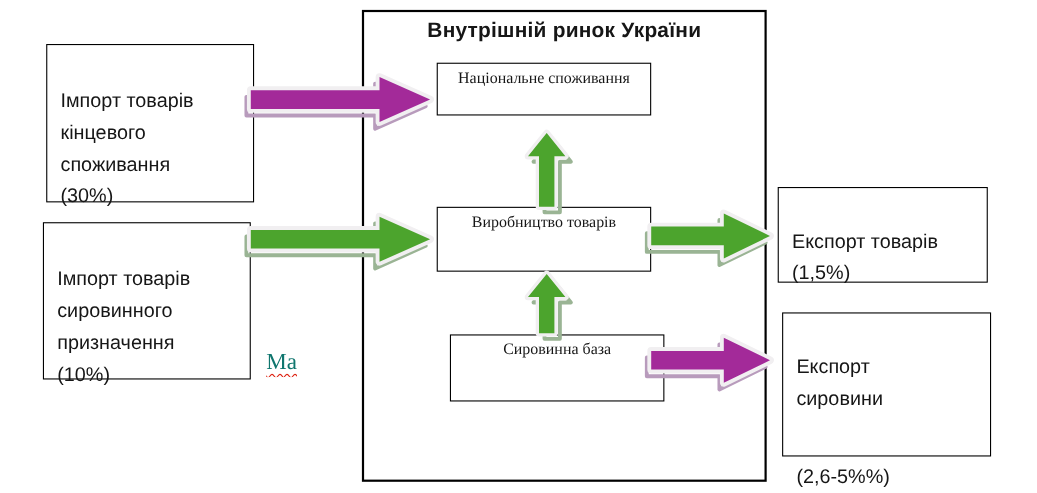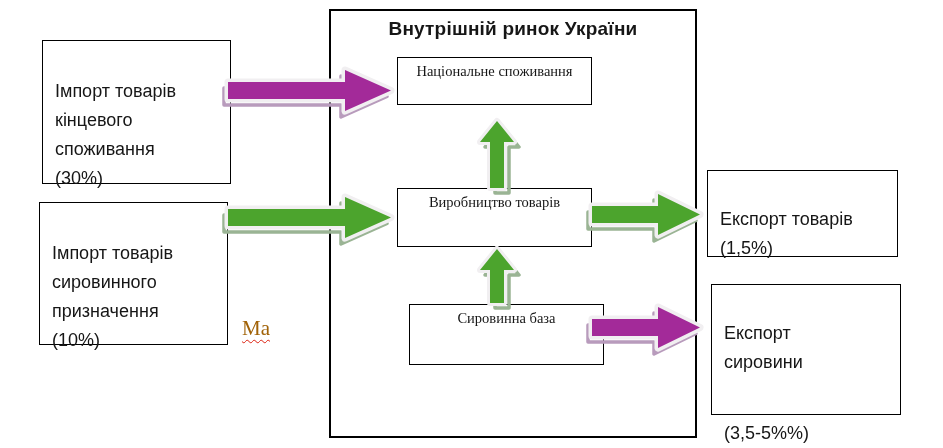--- a/index.html
+++ b/index.html
@@ -45,21 +45,21 @@
   .export-raw .pct { margin-top: 13px; }
   
   svg.arrow { position: absolute; overflow: visible; }
   svg.arrow .shadow { fill: none; stroke-width: 3.5; stroke-linejoin: round; }
   svg.arrow .main   { stroke: #f1eff1; stroke-width: 7; paint-order: stroke; stroke-linejoin: round; }
   svg.arrow .main-up{ stroke: #f1eff1; stroke-width: 6; paint-order: stroke; stroke-linejoin: round; }
   
   .note {
     position: absolute; left: 242px; top: 316px;
     font-family: "Liberation Serif", "DejaVu Serif", serif;
-    font-size: 21px; color: #a16207;
+    font-size: 21px; color: #0f766e;
     text-decoration-line: underline;
     text-decoration-style: wavy;
     text-decoration-color: #dd2211;
     text-decoration-thickness: 1px;
     text-underline-offset: 4px;
   }
 </style>
 </head>
 <body>
 
@@ -92,21 +92,21 @@
 (10%)</span>
   </div>
 
   <div class="box side export-goods">
     <span>Експорт товарів
 (1,5%)</span>
   </div>
   <div class="box side export-raw">
     <div>Експорт
 сировини</div>
-    <div class="pct">(3,5-5%%)</div>
+    <div class="pct">(2,6-5%%)</div>
   </div>
 
   <svg class="arrow" style="left:224px; top:63px; width:172px; height:55px;" viewBox="0 0 172 55">
     <path class="shadow" transform="translate(-4,6)" d="M4,19 H121 V7 L167,27.5 L121,48 V36 H4 Z" stroke="#B89BBC"></path>
     <path class="main" d="M4,19 H121 V7 L167,27.5 L121,48 V36 H4 Z" fill="#A32A99"></path>
   </svg>
 
   <svg class="arrow" style="left:224px; top:190px; width:172px; height:55px;" viewBox="0 0 172 55">
     <path class="shadow" transform="translate(-4,6)" d="M4,19 H121 V7 L167,27.5 L121,48 V36 H4 Z" stroke="#9AB494"></path>
     <path class="main" d="M4,19 H121 V7 L167,27.5 L121,48 V36 H4 Z" fill="#4CA42D"></path>

